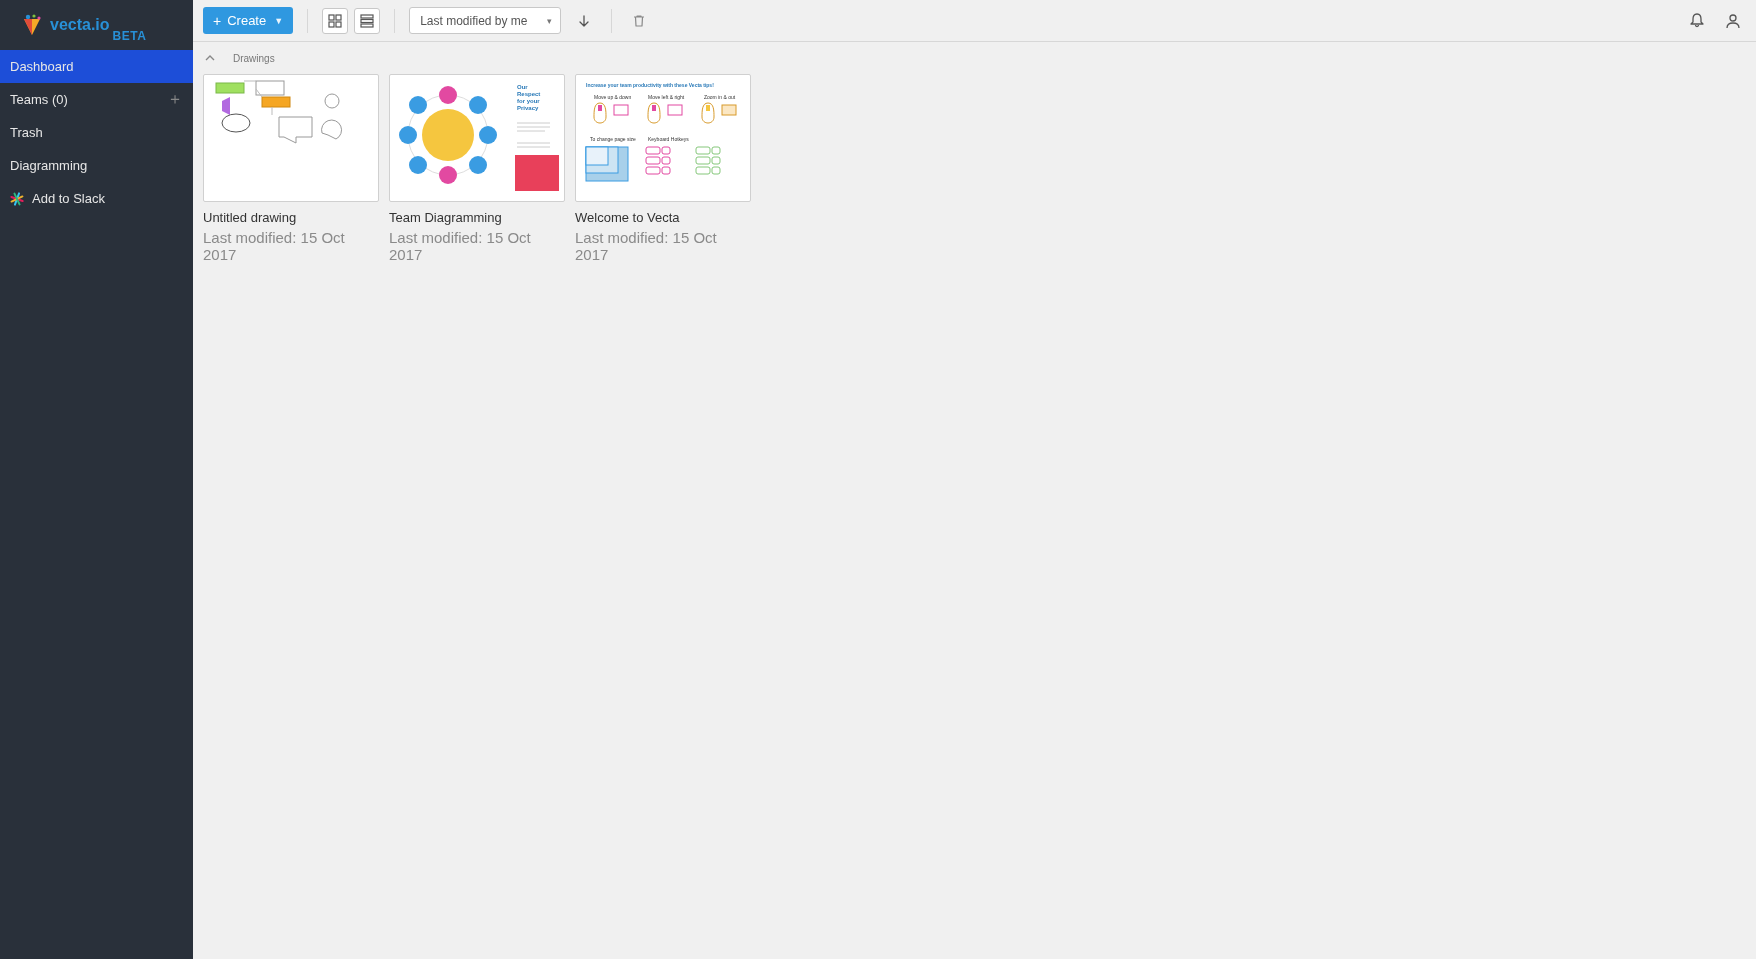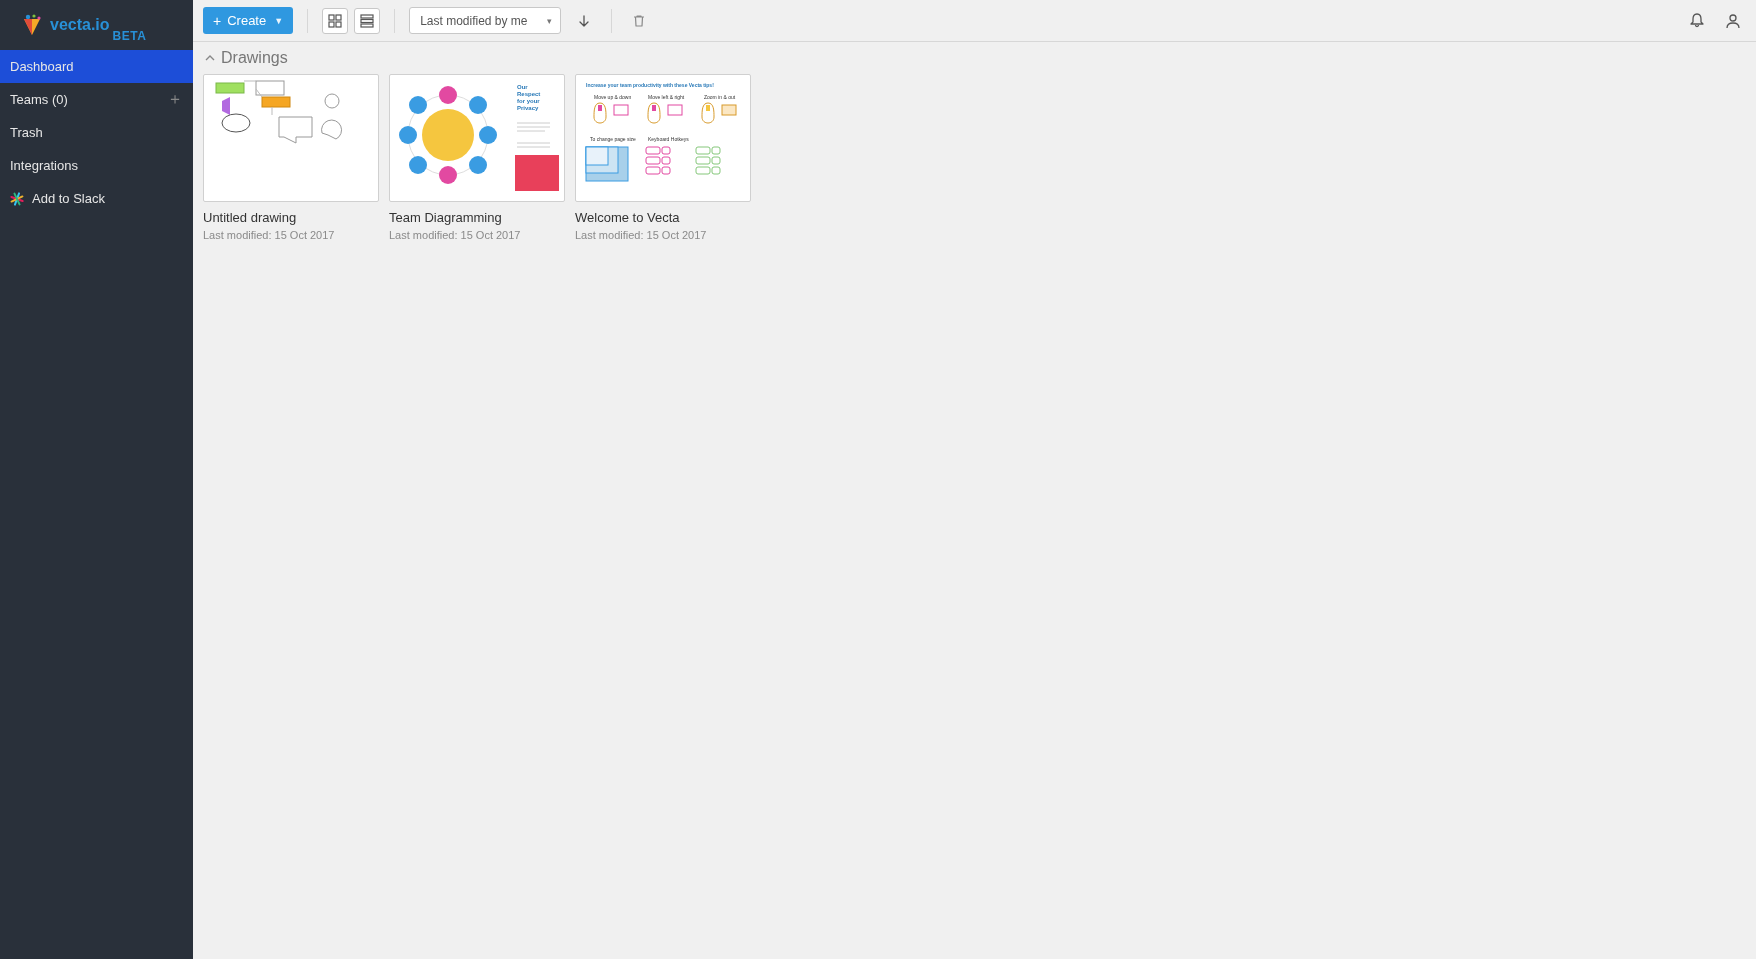--- a/index.html
+++ b/index.html
@@ -20,27 +20,27 @@
     .create-btn .plus-ic { font-size: 14px; line-height: 1; }
     .create-btn .caret { font-size: 9px; opacity: 0.9; margin-left: 2px;}
     .vdiv { width: 1px; height: 24px; background: #d7d7d7; margin: 0 4px; }
     .view-toggle { display: flex; gap: 6px; }
     .view-btn { width: 26px; height: 26px; border: 1px solid #c8c8c8; background: #fff; border-radius: 3px; display: flex; align-items: center; justify-content: center; cursor: pointer; }
     .sort-select { height: 27px; border: 1px solid #c8c8c8; background: #fff; border-radius: 3px; padding: 0 32px 0 10px; font-size: 12px; color: #555; cursor: pointer; position: relative; display: flex; align-items: center; min-width: 140px; }
     .sort-select::after { content: "▾"; position: absolute; right: 8px; color: #777; font-size: 9px; }
     .icon-btn { width: 26px; height: 26px; display: flex; align-items: center; justify-content: center; cursor: pointer; color: #555; border-radius: 3px; }
     .toolbar-spacer { flex: 1; }
     .content { flex: 1; padding: 0 10px 20px 10px; overflow: auto; }
-    .section-header { display: flex; align-items: center; gap: 6px; height: 32px; color: #777; font-size: 16px; padding-left: 2px; cursor: pointer; }
+    .section-header { display: flex; align-items: center; gap: 18px; height: 32px; color: #777; font-size: 10px; padding-left: 2px; cursor: pointer; }
     .section-header .chev { font-size: 10px; }
     .cards { display: flex; gap: 10px; flex-wrap: wrap; }
     .card { width: 176px; cursor: pointer; }
     .thumb { width: 176px; height: 128px; background: #fff; border: 1px solid #d0d0d0; border-radius: 2px; overflow: hidden; }
     .card-title { margin-top: 8px; font-size: 13px; color: #333; }
-    .card-sub { margin-top: 4px; font-size: 11px; color: #8a8a8a; }
+    .card-sub { margin-top: 4px; font-size: 15px; color: #8a8a8a; }
     svg { display: block; }
   </style>
 </head>
 <body>
 
 <div class="sidebar">
   <div class="logo-area">
     <span class="logo-mark">
       <svg viewBox="0 0 24 24" width="24" height="24">
         <path d="M4 6 L12 22 L20 6 Z" fill="#f3a927"></path>
@@ -58,21 +58,21 @@
     <span>Dashboard</span>
   </div>
   <div class="side-item">
     <span>Teams (0)</span>
     <span class="plus">＋</span>
   </div>
   <div class="side-item">
     <span>Trash</span>
   </div>
   <div class="side-item">
-    <span>Integrations</span>
+    <span>Diagramming</span>
   </div>
   <div class="side-item">
     <span class="slack-item">
       <span>
         <svg width="14" height="14" viewBox="0 0 14 14">
           <rect x="6" y="0" width="2" height="14" rx="1" fill="#36c5f0" transform="rotate(20 7 7)"></rect>
           <rect x="6" y="0" width="2" height="14" rx="1" fill="#e01e5a" transform="rotate(110 7 7)"></rect>
           <rect x="6" y="0" width="2" height="14" rx="1" fill="#ecb22e" transform="rotate(65 7 7)"></rect>
           <rect x="6" y="0" width="2" height="14" rx="1" fill="#2eb67d" transform="rotate(155 7 7)"></rect>
         </svg>

